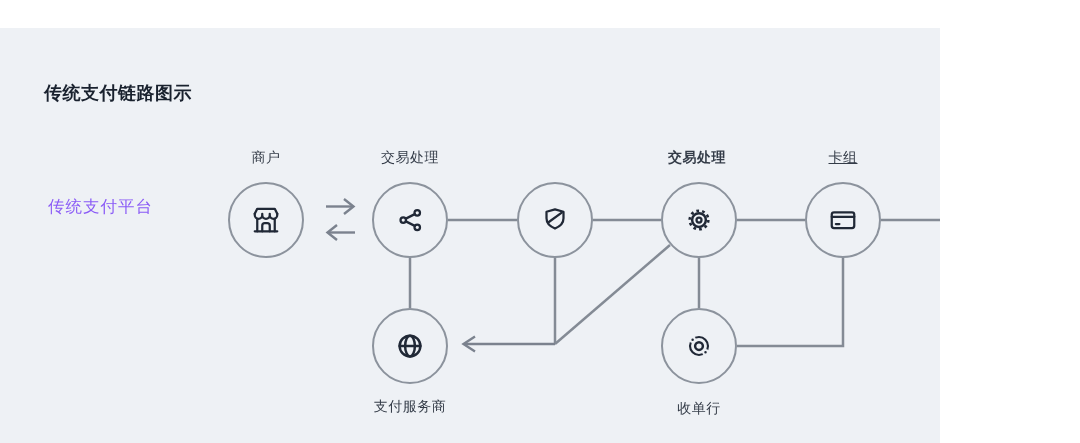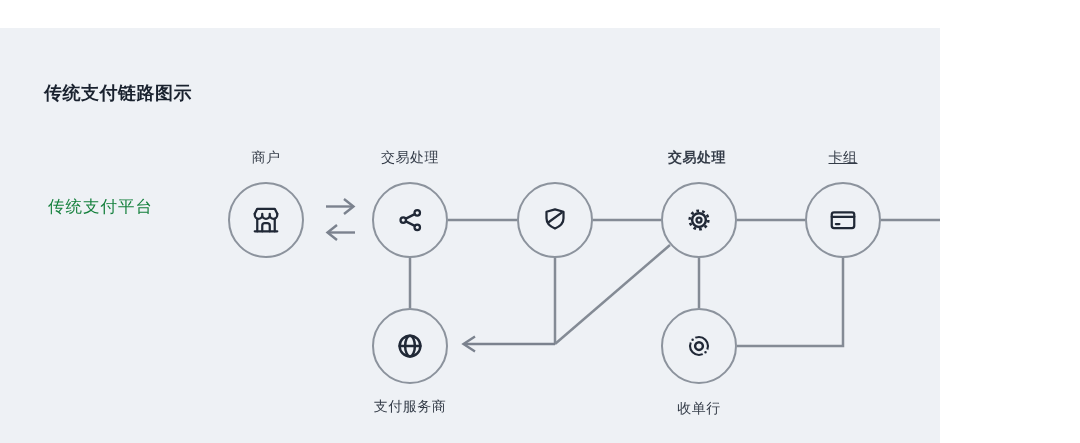--- a/index.html
+++ b/index.html
@@ -11,21 +11,21 @@
     overflow:hidden;
     margin-top:28px;
   }
   .title{
     position:absolute;left:44px;top:53px;
     font-size:18px;font-weight:700;color:#19212e;
     letter-spacing:.5px;
   }
   .row-label{
     position:absolute;left:48px;top:168px;
-    font-size:16.5px;font-weight:400;color:#15803d;
+    font-size:16.5px;font-weight:400;color:#8b5cf6;
     letter-spacing:1px;
   }
   .connector-layer{
     position:absolute;left:0;top:0;width:1080px;height:443px;
   }
   .node{
     position:absolute;width:76px;height:76px;
     box-sizing:border-box;
     border:2px solid #8c939d;border-radius:50%;
     display:flex;align-items:center;justify-content:center;

